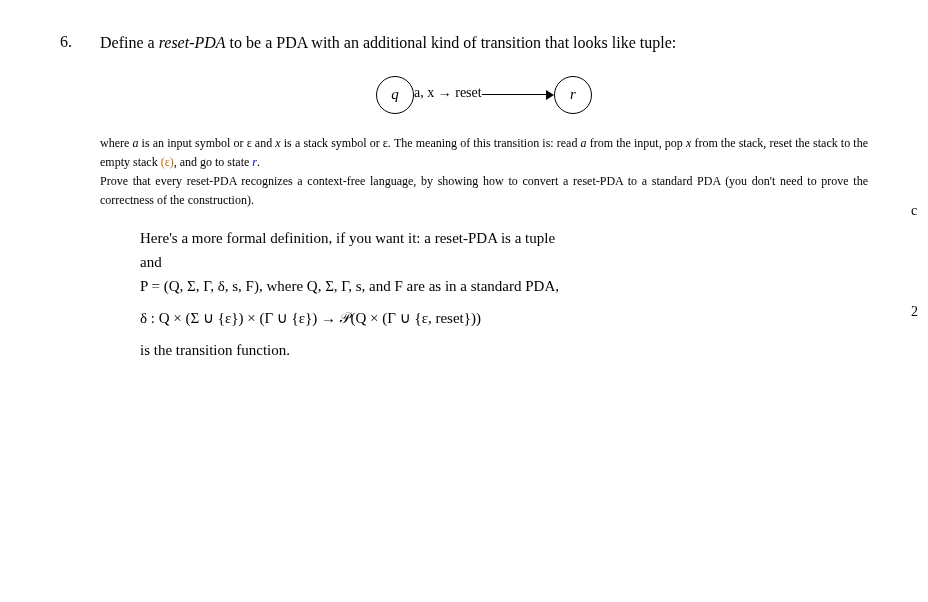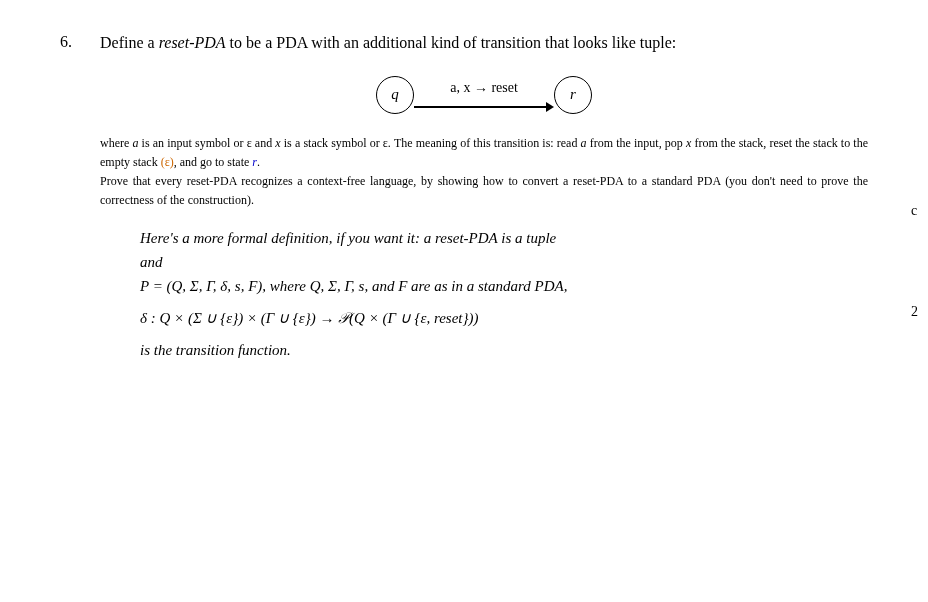--- a/index.html
+++ b/index.html
@@ -71,21 +71,20 @@
       display: flex;
       align-items: center;
       justify-content: center;
       font-style: italic;
       font-size: 15px;
       background: #fff;
     }
 
     .arrow-container {
       display: flex;
-      flex-direction: column;
       align-items: center;
       justify-content: center;
       position: relative;
       width: 140px;
     }
 
     .arrow-label {
       font-size: 14px;
       margin-bottom: 4px;
       white-space: nowrap;
@@ -124,21 +123,20 @@
 
     .blue {
       color: #0000cc;
     }
 
     .indented-block {
       margin-top: 16px;
       margin-left: 40px;
       font-size: 15px;
       line-height: 1.6;
-      font-style: italic;
     }
 
     .math-display {
       display: block;
       margin: 8px 0;
       font-size: 15px;
       font-family: "Computer Modern", "Latin Modern", Georgia, serif;
     }
 
     .side-numbers {

